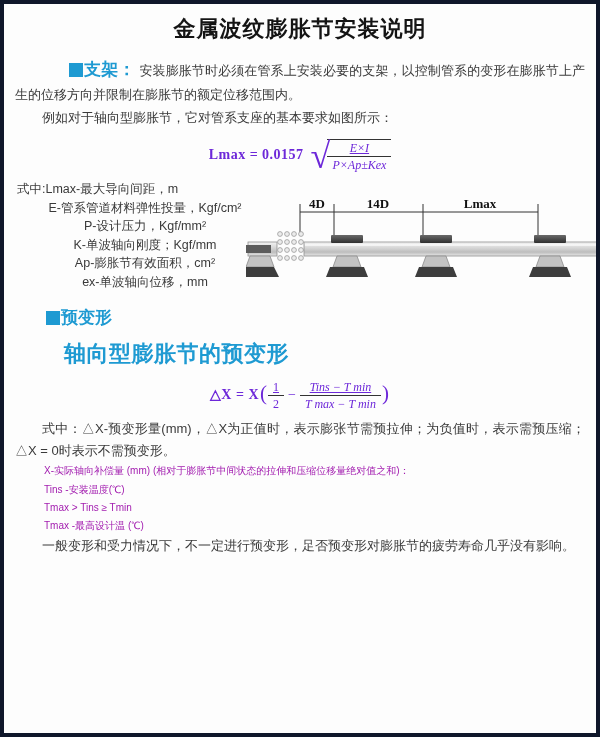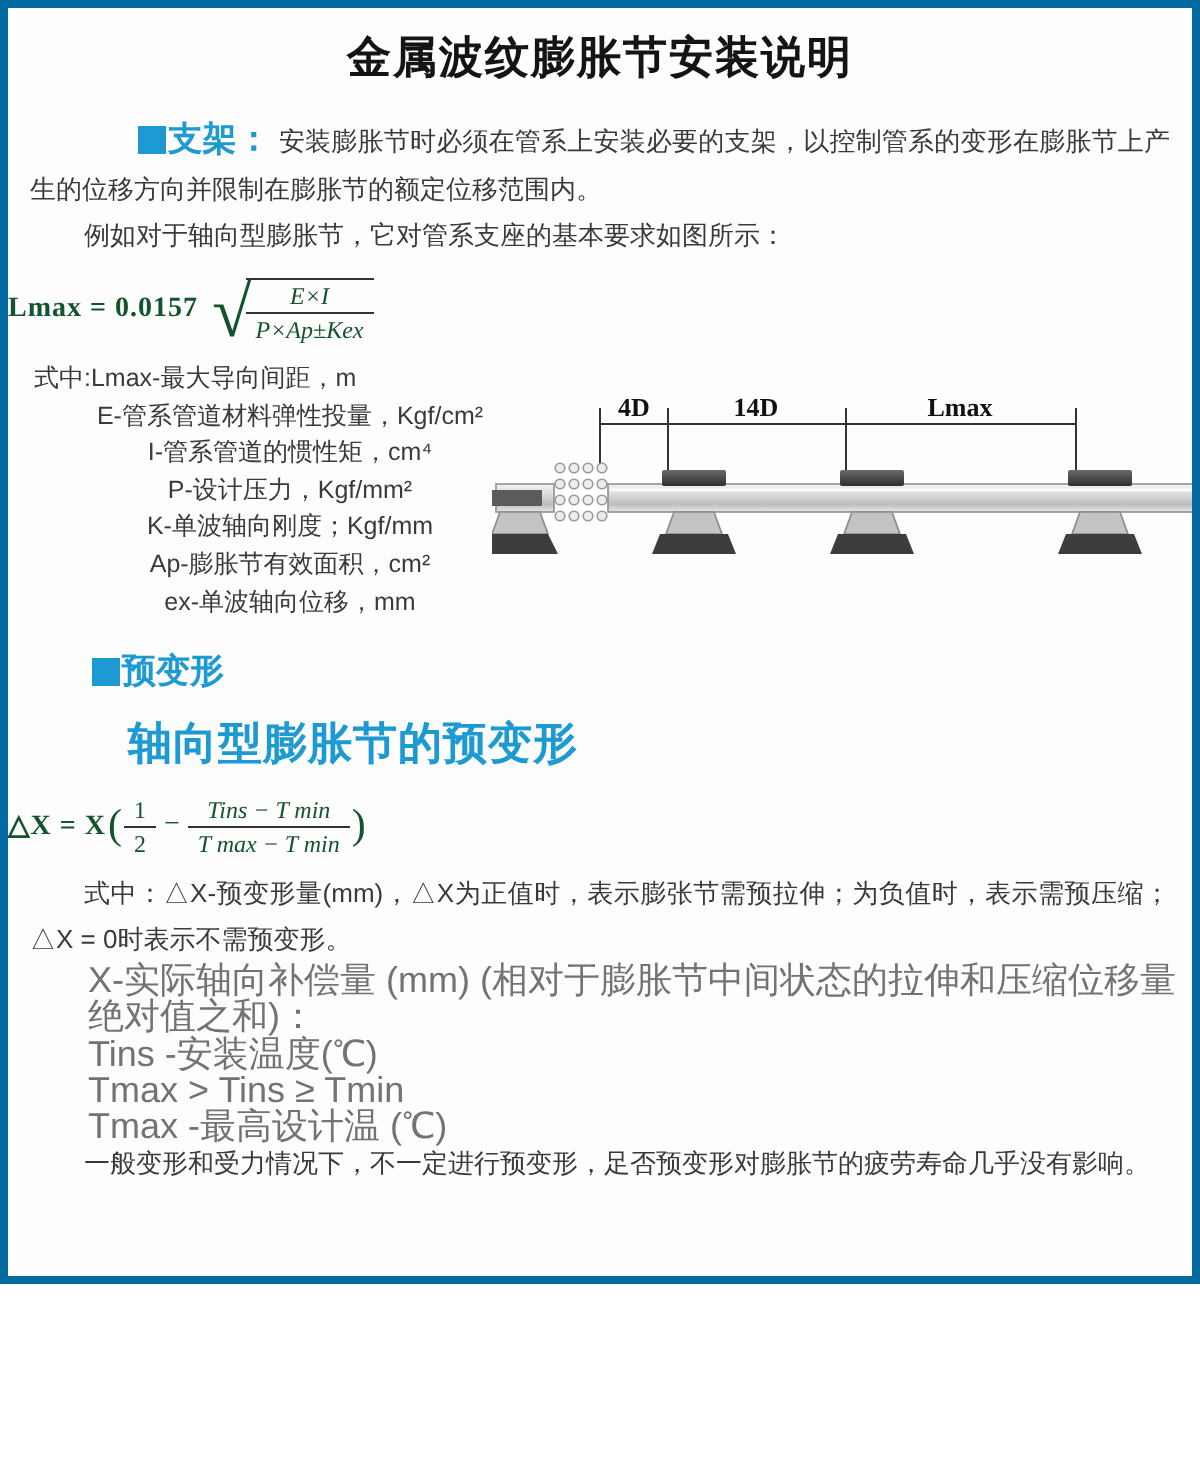--- a/index.html
+++ b/index.html
@@ -5,23 +5,23 @@
   :root { --accent: #1e9ad2; }
   * { box-sizing: border-box; }
   html,body { margin:0; padding:0; }
   body {
     width:600px; height:737px;
     font-family:"Liberation Sans", sans-serif;
     background:#ffffff;
   }
   .page {
     position:relative;
-    width:600px; height:642px;
+    width:600px; height:737px;
     background:#fdfdfd;
-    border:4px solid #0369a1;
+    border:4px solid #0f172a;
     overflow:hidden;
     color:#3a3a3a;
   }
   .title {
     margin:10px 0 14px;
     font-size:22px; font-weight:bold; letter-spacing:1px;
     text-align:center; color:#141414;
   }
   .para {
     margin:0; padding:0 11px;
@@ -33,28 +33,28 @@
   .sq {
     display:inline-block; width:14px; height:14px;
     background:var(--accent); vertical-align:-2px; margin-right:1px;
   }
   .sec-head {
     color:var(--accent); font-size:17px; font-weight:bold;
     margin-right:4px;
   }
   
   .formula {
-    display:flex; align-items:center;
-    font-family:"Liberation Serif", serif; color:#14532d; font-size:14px;
+    display:flex; justify-content:center; align-items:center;
+    font-family:"Liberation Serif", serif; color:#6d28d9; font-size:14px;
   }
   .f1 { margin:7px 0 5px; height:38px; }
   .flhs { font-weight:bold; margin-right:7px; letter-spacing:0.5px; }
   .sqrt-sym { font-size:36px; font-weight:400; line-height:36px; margin-right:-3px; transform:translateY(1px); }
   .frac { display:inline-block; text-align:center; font-size:12px; line-height:14px; vertical-align:middle; }
-  .frac .num { display:block; padding:1px 5px 1px; border-bottom:1px solid #333; white-space:nowrap; }
+  .frac .num { display:block; padding:1px 5px 1px; border-bottom:1px solid #333; white-space:nowrap;text-decoration:underline; }
   .frac .den { display:block; padding:1px 5px 0; white-space:nowrap; }
   .radicand { border-top:1.3px solid #333; font-style:italic; }
   .ital { font-style:italic; }
   .f2 { margin:9px 0 6px; height:34px; }
   .f2 .fpre, .f3 .fpre, .f3 .fpost { font-weight:bold; letter-spacing:0.5px; }
   .paren { font-size:21px; font-weight:400; padding:0 1px; transform:translateY(-1px); }
   .fop { padding:0 4px; }
   
   .defs {
     width:242px; margin-top:6px; padding-left:13px;
@@ -67,21 +67,21 @@
   
   .diagram { position:absolute; left:242px; top:192px; }
   .dim-label { font-family:"Liberation Serif", serif; font-weight:bold; font-size:13px; fill:#111; }
   
   .sec2-row { margin:12px 0 3px; padding-left:42px; }
   .sub-head {
     color:var(--accent); font-size:22px; font-weight:bold;
     margin:10px 0 4px; letter-spacing:0.5px;
   }
   .axial   { margin-left:60px; }
-  .items { padding-left:40px; font-size:18px; line-height:18.3px; color:#737373; }
+  .items { padding-left:40px; font-size:10px; line-height:18.3px; color:#a21caf; }
 </style>
 </head>
 <body>
 
 <div class="page">
 
   <h1 class="title">金属波纹膨胀节安装说明</h1>
 
   <p class="para p-support">
     <span class="sq"></span><span class="sec-head">支架：</span><span>安装膨胀节时必须在管系上安装必要的支架，以控制管系的变形在膨胀节上产生的位移方向并限制在膨胀节的额定位移范围内。</span>
@@ -93,21 +93,20 @@
     <span class="sqrt-sym">√</span>
     <span class="frac radicand">
       <span class="num">E×I</span>
       <span class="den">P×Ap±Kex</span>
     </span>
   </div>
 
   <div class="defs">
     <div class="def-lead">式中:Lmax-最大导向间距，m</div>
     <div class="def-item">E-管系管道材料弹性投量，Kgf/cm²</div>
-    <div class="def-item">I-管系管道的惯性矩，cm⁴</div>
     <div class="def-item">P-设计压力，Kgf/mm²</div>
     <div class="def-item">K-单波轴向刚度；Kgf/mm</div>
     <div class="def-item">Ap-膨胀节有效面积，cm²</div>
     <div class="def-item">ex-单波轴向位移，mm</div>
   </div>
 
   <div class="notes">
   </div>
 
   <svg class="diagram" width="356" height="96" viewBox="0 0 356 96">

